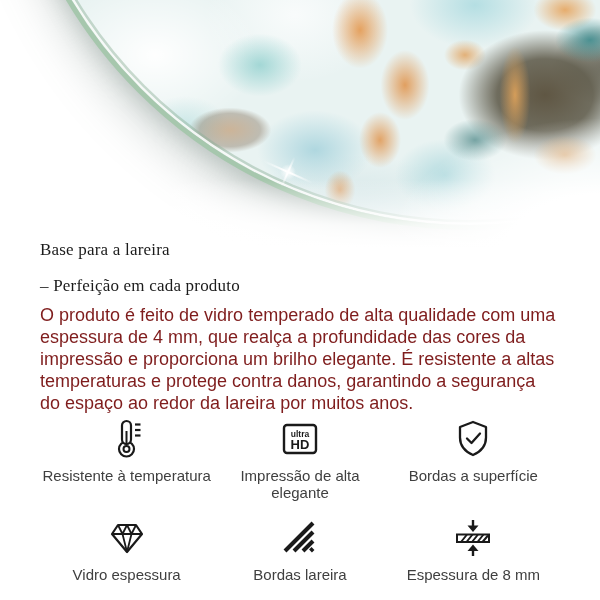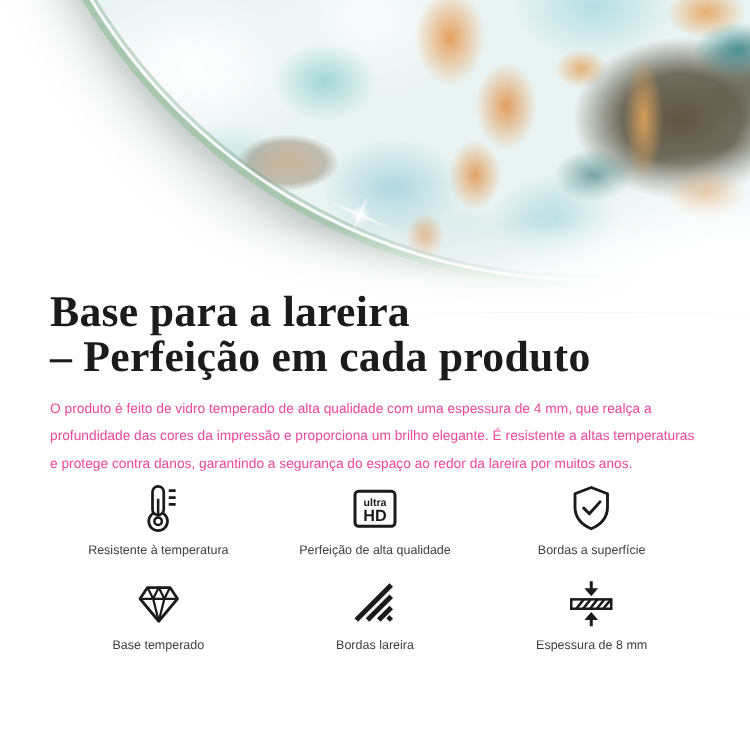--- a/index.html
+++ b/index.html
@@ -50,29 +50,29 @@
     background:radial-gradient(circle, rgba(255,255,255,1) 0%, rgba(255,255,255,0) 70%); }
   .sparkle .ray1 { position:absolute; left:-27px; top:-1px; width:54px; height:2px;
     background:linear-gradient(90deg, rgba(255,255,255,0), #fff 45%, #fff 55%, rgba(255,255,255,0));
     transform:rotate(24deg); filter:blur(.4px); }
   .sparkle .ray2 { position:absolute; left:-16px; top:-1px; width:32px; height:2px;
     background:linear-gradient(90deg, rgba(255,255,255,0), #fff 45%, #fff 55%, rgba(255,255,255,0));
     transform:rotate(-66deg); filter:blur(.4px); }
 
   
   .content { position:relative; margin-top:-18px; padding:0 40px; }
-  h1 { font-family:"Liberation Serif", serif; font-weight:700; font-size:35px;
+  h1 { font-family:"Liberation Serif", serif; font-weight:400; font-size:17px;
        line-height:36px; color:#1b1b1b; letter-spacing:.2px; }
-  .description { margin-top:12px; font-size:11px; line-height:22px; color:#ec4899; }
+  .description { margin-top:0; font-size:18px; line-height:22px; color:#7f1d1d; }
 
   
   .features { display:grid; grid-template-columns:repeat(3,1fr); row-gap:14px; margin-top:2px; }
   .feature { display:flex; flex-direction:column; align-items:center; text-align:center; }
   .icon-box { height:44px; display:flex; align-items:flex-end; justify-content:center; }
-  .feature-label { margin-top:7px; font-size:10px; color:#3f3f3f; }
+  .feature-label { margin-top:7px; font-size:15px; color:#3f3f3f; }
   svg { display:block; }
   .st { stroke:#1a1a1a; fill:none; }
 </style>
 </head>
 <body>
 
 <div class="page">
 
   <div class="hero">
     <div class="glass-circle"></div>
@@ -109,41 +109,41 @@
       </div>
 
       <div class="feature">
         <div class="icon-box">
           <svg width="42" height="42" viewBox="0 0 42 42">
             <rect class="st" x="5" y="7" width="32" height="28" rx="3" stroke-width="2.4"></rect>
             <text x="21" y="18.5" font-size="8.5" font-weight="600" text-anchor="middle" fill="#1a1a1a" font-family="Liberation Sans, sans-serif">ultra</text>
             <text x="21" y="31" font-size="13" font-weight="700" text-anchor="middle" fill="#1a1a1a" font-family="Liberation Sans, sans-serif">HD</text>
           </svg>
         </div>
-        <div class="feature-label">Perfeição de alta qualidade</div>
+        <div class="feature-label">Impressão de alta elegante</div>
       </div>
 
       <div class="feature">
         <div class="icon-box">
           <svg width="42" height="42" viewBox="0 0 42 42">
             <path class="st" d="M21 4 L34 9 V19.5 C34 28 28.5 33.8 21 37 C13.5 33.8 8 28 8 19.5 V9 Z" stroke-width="2.3" stroke-linejoin="round"></path>
             <path class="st" d="M15 20.5 L19.5 25 L28 15.5" stroke-width="2.3" stroke-linecap="round" stroke-linejoin="round"></path>
           </svg>
         </div>
         <div class="feature-label">Bordas a superfície</div>
       </div>
 
       <div class="feature">
         <div class="icon-box">
           <svg width="42" height="42" viewBox="0 0 42 42">
             <path class="st" d="M12 8 H30 L36 17 L21 35 L6 17 Z" stroke-width="2.2" stroke-linejoin="round"></path>
             <path class="st" d="M6 17 H36 M12 8 L16.5 17 L21 8 L25.5 17 L30 8 M16.5 17 L21 35 M25.5 17 L21 35" stroke-width="1.8" stroke-linejoin="round"></path>
           </svg>
         </div>
-        <div class="feature-label">Base temperado</div>
+        <div class="feature-label">Vidro espessura</div>
       </div>
 
       <div class="feature">
         <div class="icon-box">
           <svg width="42" height="42" viewBox="0 0 42 42">
             <path class="st" d="M6 34 L34 6" stroke-width="4"></path>
             <path class="st" d="M15 34 L34 15" stroke-width="4"></path>
             <path class="st" d="M24 34 L34 24" stroke-width="4"></path>
             <path class="st" d="M31.5 34 L34 31.5" stroke-width="4"></path>
           </svg>

